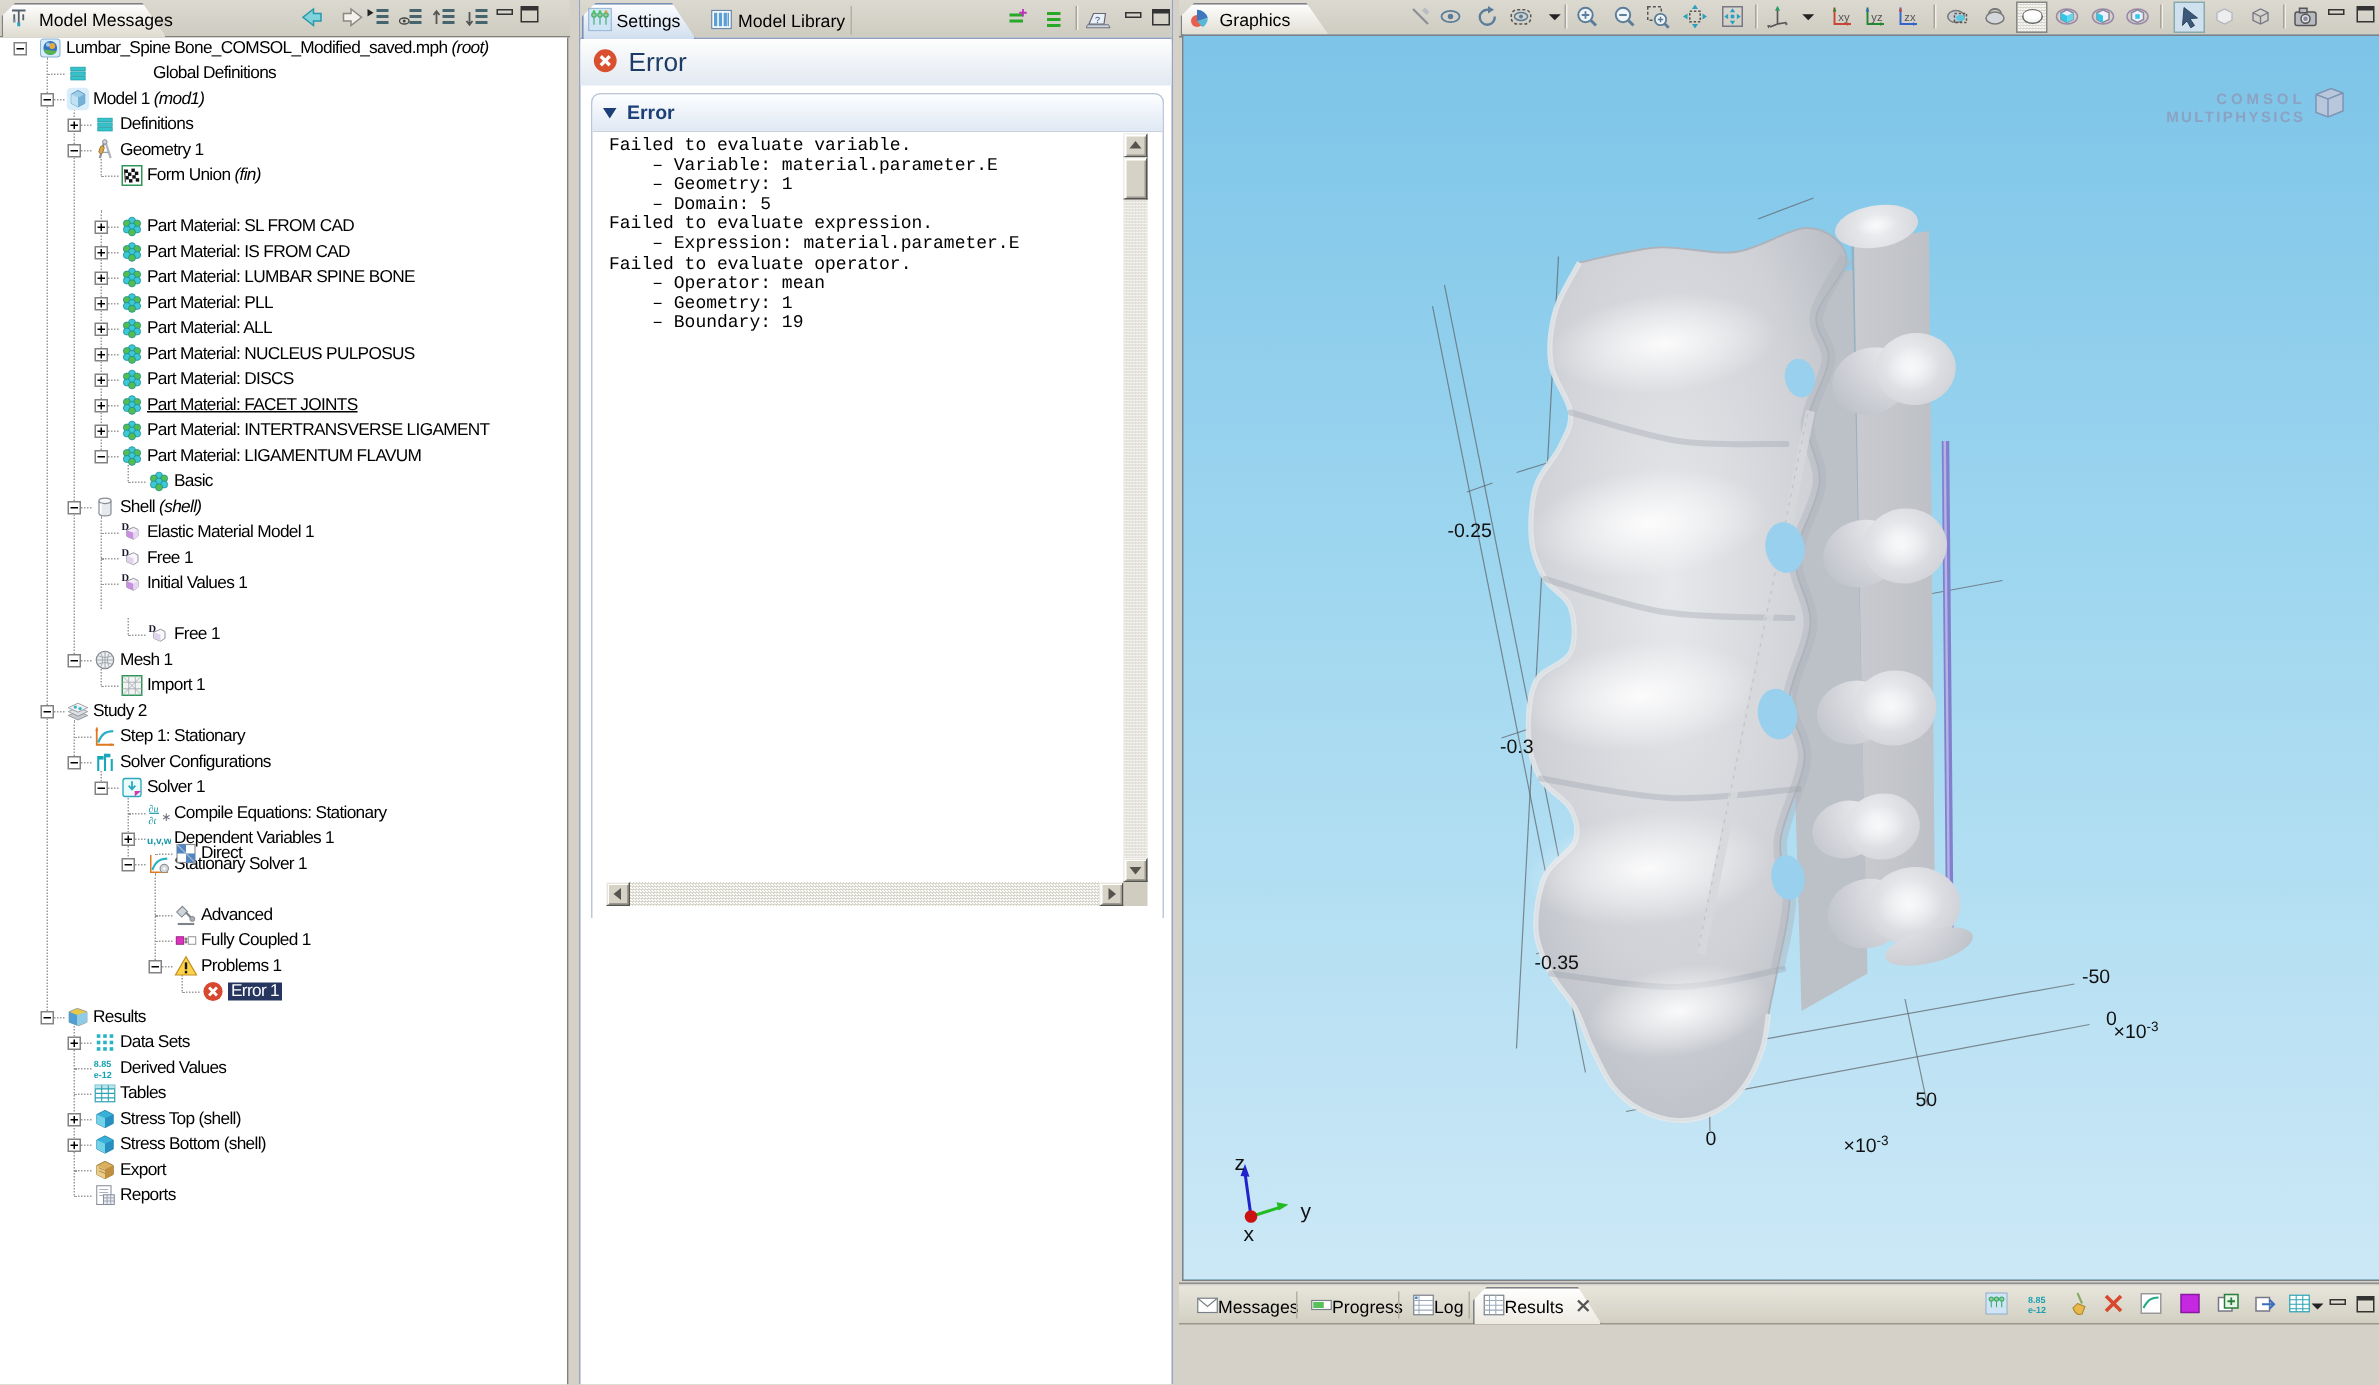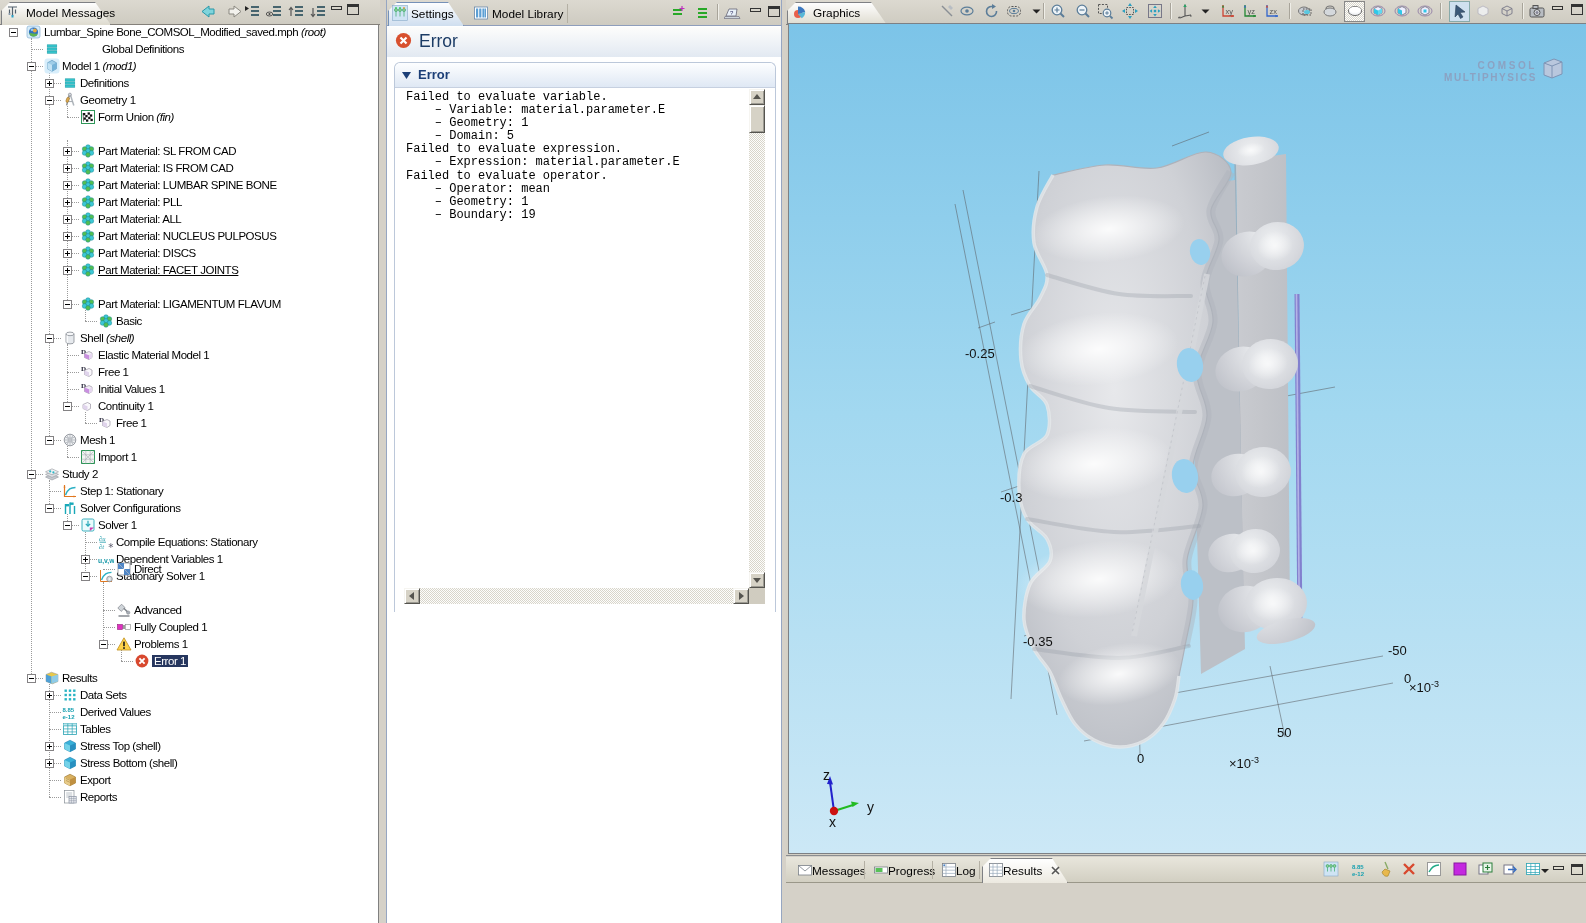--- a/index.html
+++ b/index.html
@@ -288,20 +288,37 @@
           <circle cx="8" cy="4.1" r="2.35" fill="#3cc8d4" stroke="#188898" stroke-width="0.5"></circle>
           <circle cx="4.6" cy="6" r="2.35" fill="#52bE50" stroke="#188898" stroke-width="0.5"></circle>
           <circle cx="11.4" cy="6" r="2.35" fill="#52bE50" stroke="#188898" stroke-width="0.5"></circle>
           <circle cx="8" cy="8" r="2.35" fill="#3cc8d4" stroke="#188898" stroke-width="0.5"></circle>
           <circle cx="4.6" cy="10" r="2.35" fill="#3cc8d4" stroke="#188898" stroke-width="0.5"></circle>
           <circle cx="11.4" cy="10" r="2.35" fill="#3cc8d4" stroke="#188898" stroke-width="0.5"></circle>
           <circle cx="8" cy="11.9" r="2.35" fill="#52bE50" stroke="#188898" stroke-width="0.5"></circle>
         </svg></div>
       <div class="tl" style="left:98px;text-decoration:underline;">Part Material: FACET JOINTS</div>
     </div>
+    <div class="trow" style="top:279px">
+      <div class="hg" style="left:67px;top:8px;width:12px"></div>
+      <div class="ebox" style="left:63px;top:4px">
+        <i></i>
+        <b></b>
+      </div>
+      <div class="ic16" style="left:80px"><svg width="16" height="16" viewBox="0 0 16 16">
+          <circle cx="8" cy="4.1" r="2.35" fill="#3cc8d4" stroke="#188898" stroke-width="0.5"></circle>
+          <circle cx="4.6" cy="6" r="2.35" fill="#52bE50" stroke="#188898" stroke-width="0.5"></circle>
+          <circle cx="11.4" cy="6" r="2.35" fill="#52bE50" stroke="#188898" stroke-width="0.5"></circle>
+          <circle cx="8" cy="8" r="2.35" fill="#3cc8d4" stroke="#188898" stroke-width="0.5"></circle>
+          <circle cx="4.6" cy="10" r="2.35" fill="#3cc8d4" stroke="#188898" stroke-width="0.5"></circle>
+          <circle cx="11.4" cy="10" r="2.35" fill="#3cc8d4" stroke="#188898" stroke-width="0.5"></circle>
+          <circle cx="8" cy="11.9" r="2.35" fill="#52bE50" stroke="#188898" stroke-width="0.5"></circle>
+        </svg></div>
+      <div class="tl" style="left:98px;">Part Material: INTERTRANSVERSE LIGAMENT</div>
+    </div>
     <div class="trow" style="top:296px">
       <div class="hg" style="left:67px;top:8px;width:12px"></div>
       <div class="ebox" style="left:63px;top:4px">
         <i></i>
       </div>
       <div class="ic16" style="left:80px"><svg width="16" height="16" viewBox="0 0 16 16">
           <circle cx="8" cy="4.1" r="2.35" fill="#3cc8d4" stroke="#188898" stroke-width="0.5"></circle>
           <circle cx="4.6" cy="6" r="2.35" fill="#52bE50" stroke="#188898" stroke-width="0.5"></circle>
           <circle cx="11.4" cy="6" r="2.35" fill="#52bE50" stroke="#188898" stroke-width="0.5"></circle>
           <circle cx="8" cy="8" r="2.35" fill="#3cc8d4" stroke="#188898" stroke-width="0.5"></circle>
@@ -357,33 +374,20 @@
     </div>
     <div class="trow" style="top:381px">
       <div class="hg" style="left:67px;top:8px;width:12px"></div>
       <div class="ic16" style="left:80px"><svg width="16" height="16" viewBox="0 0 16 16">
           <text x="1" y="6.5" font-family="Liberation Serif" font-weight="bold" font-size="7" fill="#1a1a2e">D</text>
           <path d="M4.5 6.5L9 4.5l3 1.5v4.5L9 12.5l-4.5-2z" fill="#f2eef6" stroke="#8a8593" stroke-width="0.6"></path>
           <path d="M4.5 6.5L9 8.2v4.3l-4.5-2z" fill="#c98fe0"></path>
           <path d="M12 6L9 8.2v4.3l3-1.7z" fill="#e6d6f0"></path>
         </svg></div>
       <div class="tl" style="left:98px;">Initial Values 1</div>
-    </div>
-    <div class="trow" style="top:398px">
-      <div class="hg" style="left:67px;top:8px;width:12px"></div>
-      <div class="ebox" style="left:63px;top:4px">
-        <i></i>
-      </div>
-      <div class="ic16" style="left:80px"><svg width="16" height="16" viewBox="0 0 16 16">
-          <g transform="translate(-1.5,0)">
-            <path d="M4.5 6.5L9 4.5l3 1.5v4.5L9 12.5l-4.5-2z" fill="#faf8fc" stroke="#8a8593" stroke-width="0.6"></path>
-            <path d="M4.5 6.5L9 8.2v4.3l-4.5-2z" fill="#e0d4ec"></path>
-          </g>
-        </svg></div>
-      <div class="tl" style="left:98px;">Continuity 1</div>
     </div>
     <div class="trow" style="top:415px">
       <div class="hg" style="left:85px;top:8px;width:12px"></div>
       <div class="ic16" style="left:98px"><svg width="16" height="16" viewBox="0 0 16 16">
           <text x="1" y="6.5" font-family="Liberation Serif" font-weight="bold" font-size="7" fill="#1a1a2e">D</text>
           <path d="M4.5 6.5L9 4.5l3 1.5v4.5L9 12.5l-4.5-2z" fill="#faf8fc" stroke="#8a8593" stroke-width="0.6"></path>
           <path d="M4.5 6.5L9 8.2v4.3l-4.5-2z" fill="#e0d4ec"></path>
         </svg></div>
       <div class="tl" style="left:116px;">Free 1</div>
     </div>

